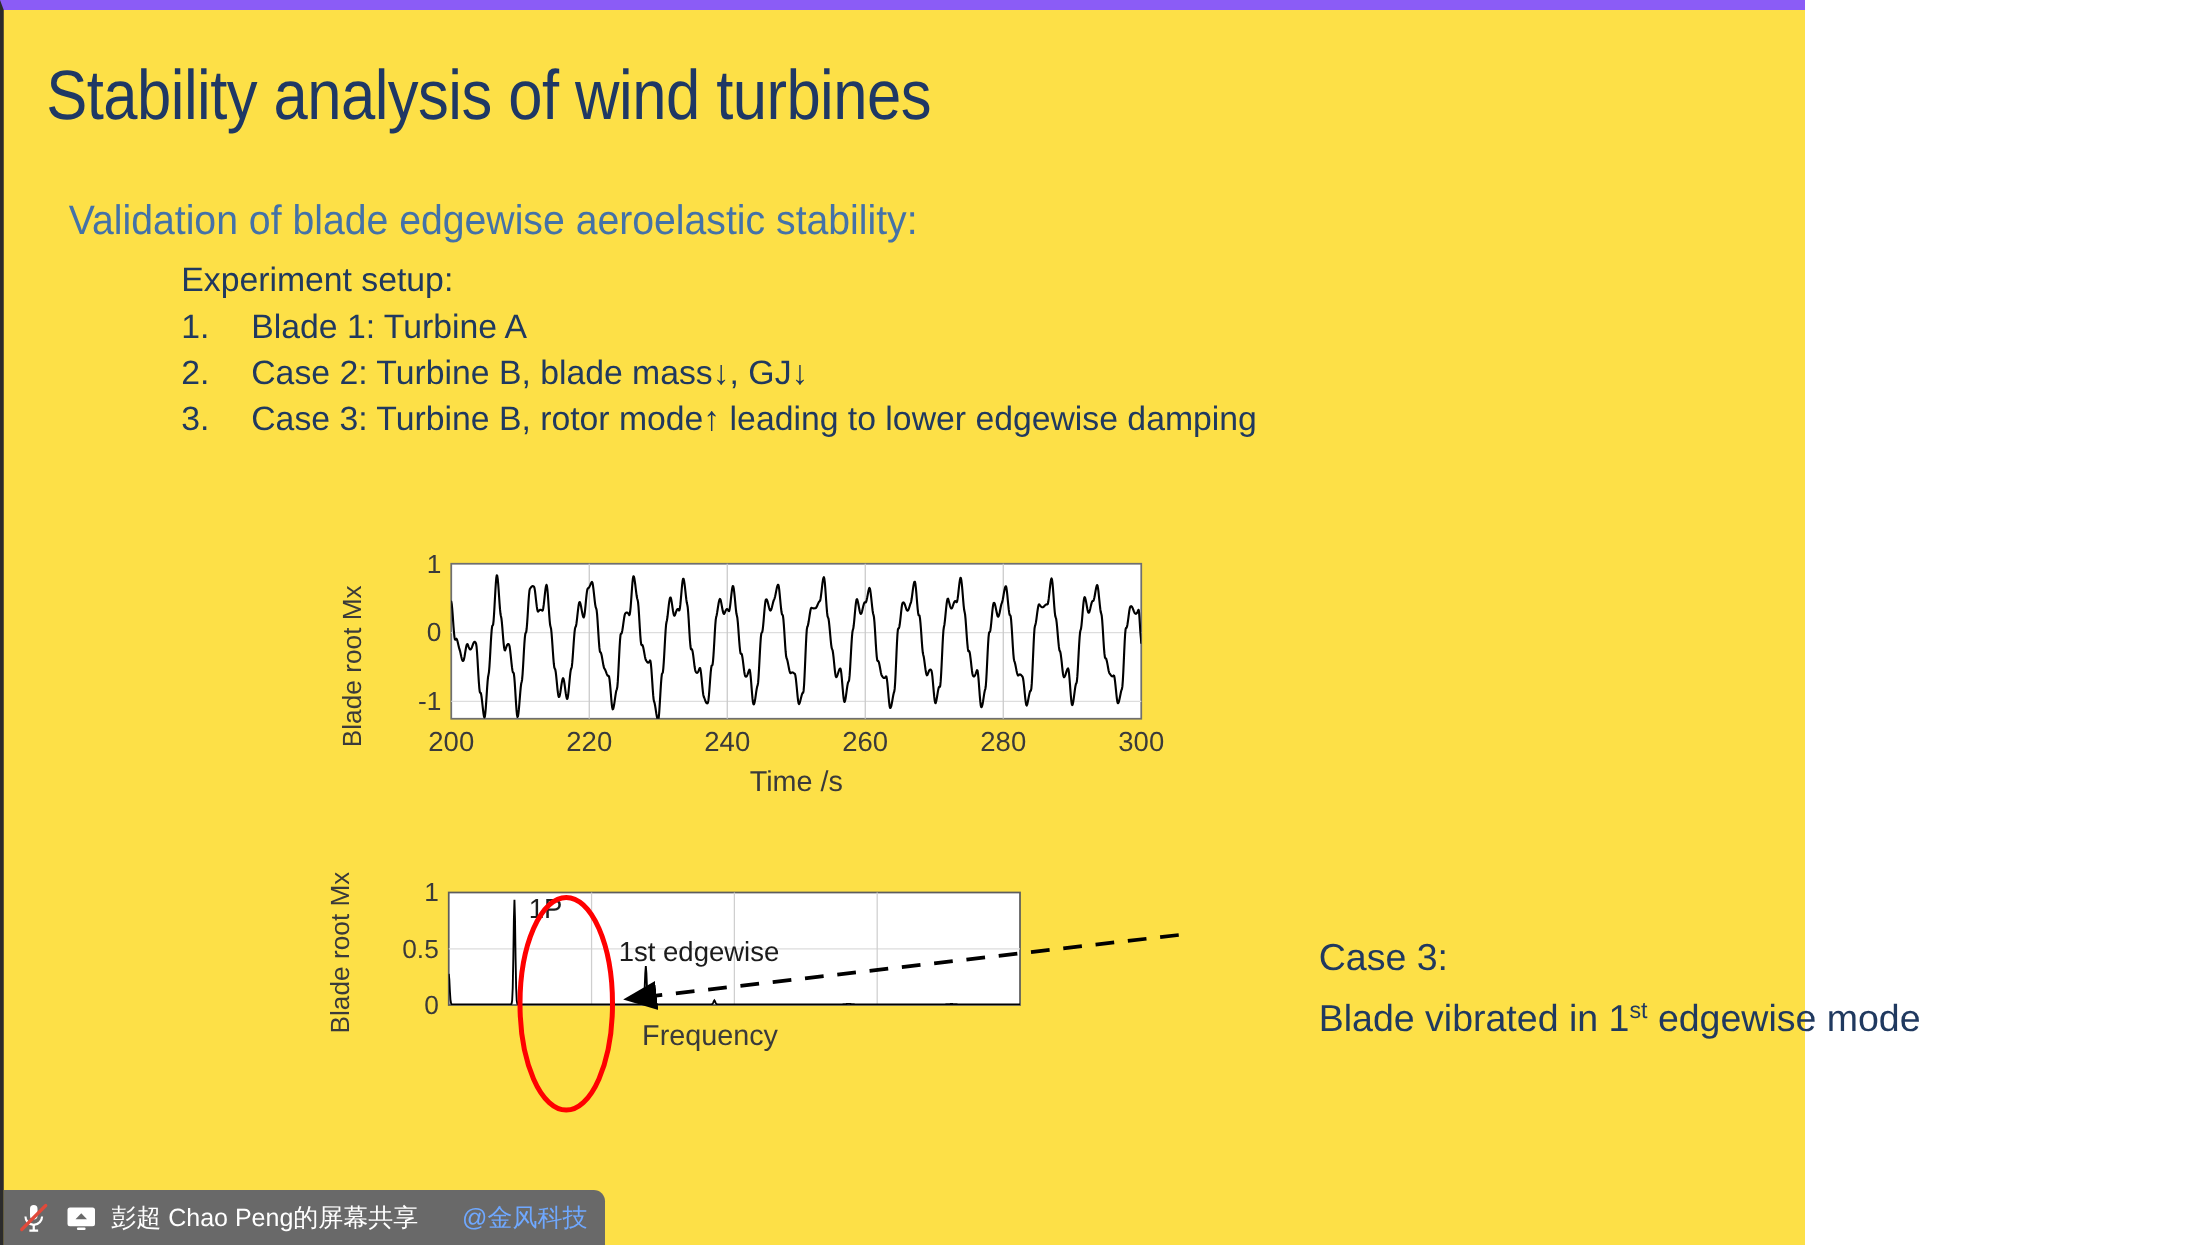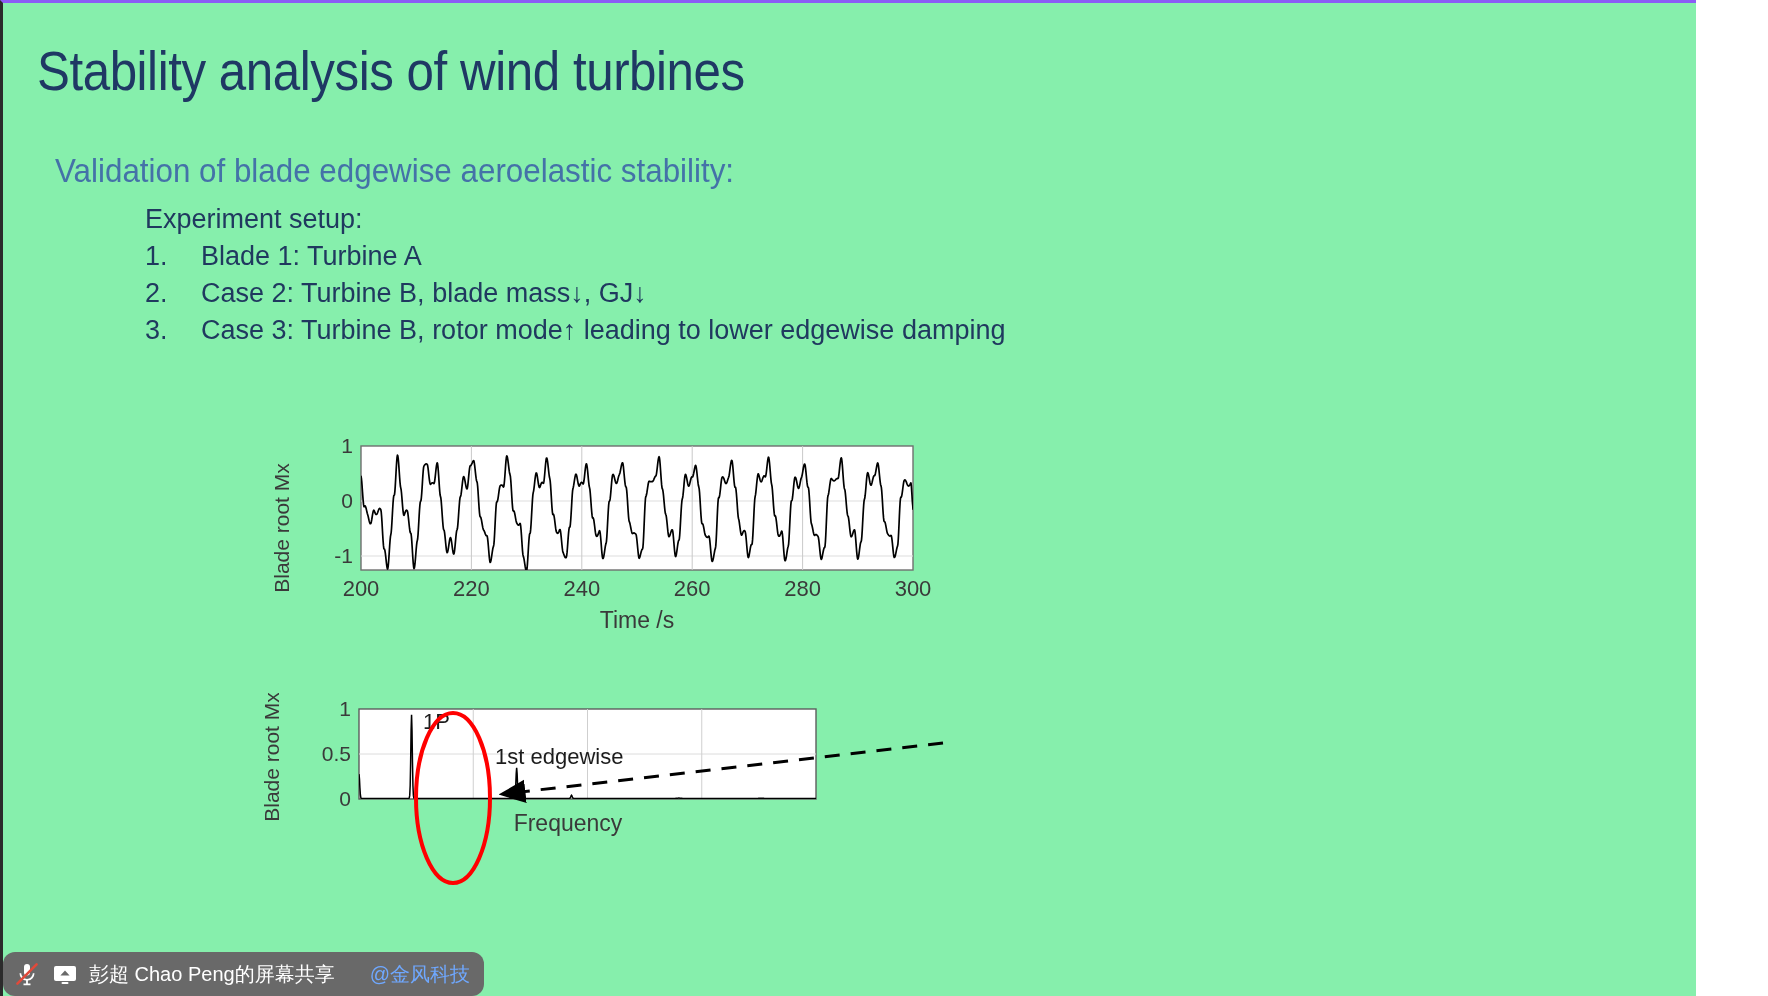--- a/index.html
+++ b/index.html
@@ -12,24 +12,24 @@
     height: 996px;
     position: relative;
     overflow: hidden;
     font-family: "Liberation Sans", sans-serif;
   }
 
   
   #slide {
     position: absolute;
     left: 0; top: 0;
-    width: 1696px;
+    width: 1444px;
     height: 996px;
-    background: #86efac;
-    border-top: 3px solid #8b5cf6;
+    background: #fde047;
+    border-top: 8px solid #8b5cf6;
     border-left: 3px solid #2b2b2b;
     box-sizing: border-box;
   }
 
   
   #slide-title {
     position: absolute;
     left: 34px;
     top: 36px;
     font-family: "Liberation Sans", sans-serif;
@@ -110,21 +110,20 @@
     bottom: 0;
     height: 44px;
     background: #696969;
     border-top-right-radius: 9px;
     display: flex;
     align-items: center;
     padding: 0 14px 0 10px;
     box-sizing: border-box;
     font-size: 20px;
     color: #ffffff;
-    border-radius: 12px;
   }
   #share-bar .ic {
     display: inline-flex;
     align-items: center;
     justify-content: center;
     width: 28px;
     height: 28px;
     margin-right: 10px;
     flex: 0 0 auto;
   }
@@ -220,20 +219,24 @@
     <text x="168" y="36" font-family="Liberation Sans, sans-serif" font-size="22" fill="#1c1c1c">1P</text>
     <text x="240" y="71" font-family="Liberation Sans, sans-serif" font-size="22" fill="#1c1c1c">1st edgewise</text>
 
     <ellipse cx="198" cy="105" rx="37" ry="85" fill="none" stroke="#FF0000" stroke-width="4"></ellipse>
 
     <line x1="688" y1="50" x2="248" y2="101" stroke="#000000" stroke-width="3" stroke-dasharray="15,11" marker-end="url(#arrowHead)"></line>
 
     <text x="313" y="138" text-anchor="middle" font-family="Liberation Sans, sans-serif" font-size="23" fill="#3a3a3a">Frequency</text>
   </svg>
 
+  <div id="callout">
+    <div>Case 3:</div>
+    <div><span>Blade vibrated in 1</span><sup>st</sup><span> edgewise mode</span></div>
+  </div>
 
   <div id="share-bar">
     <span class="ic">
       <svg width="26" height="26" viewBox="0 0 26 26">
         <g fill="#ffffff">
           <rect x="10" y="3" width="6" height="11.5" rx="3"></rect>
           <path d="M7.2 12.2 a5.8 5.8 0 0 0 11.6 0 h1.7 a7.5 7.5 0 0 1 -6.6 7.4 V22.6 h2.6 v1.7 H9.5 v-1.7 h2.6 v-3 a7.5 7.5 0 0 1 -6.6 -7.4 z"></path>
         </g>
         <line x1="3.4" y1="22.6" x2="22.6" y2="3.4" stroke="#E04A3B" stroke-width="2.6" stroke-linecap="round"></line>
       </svg>

